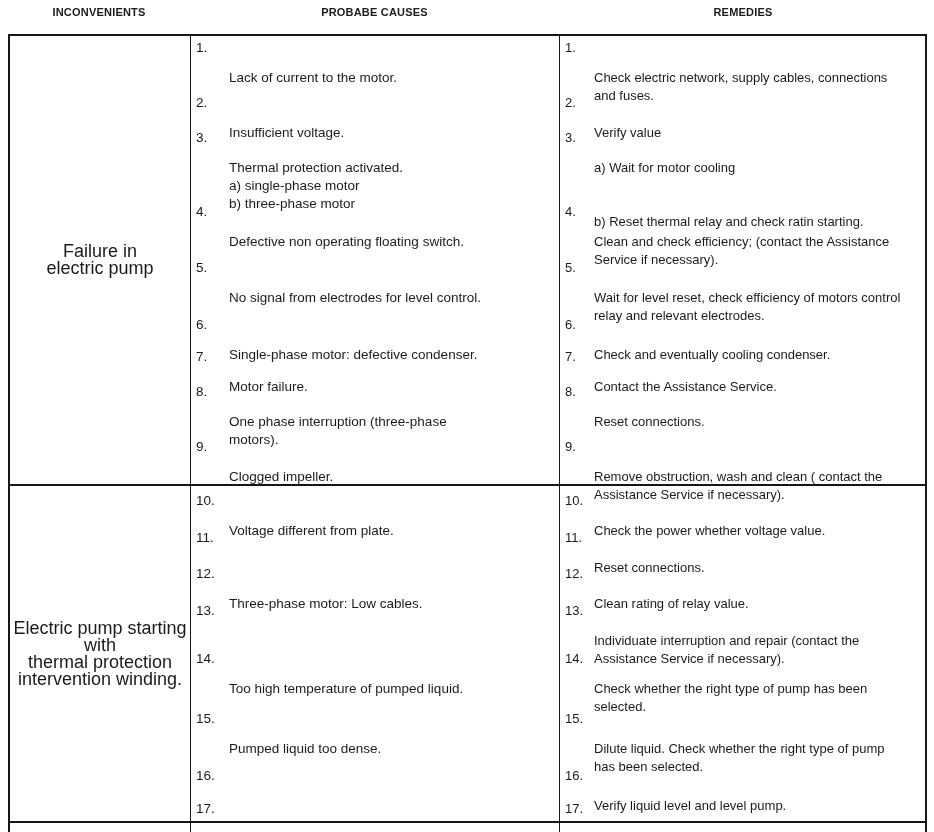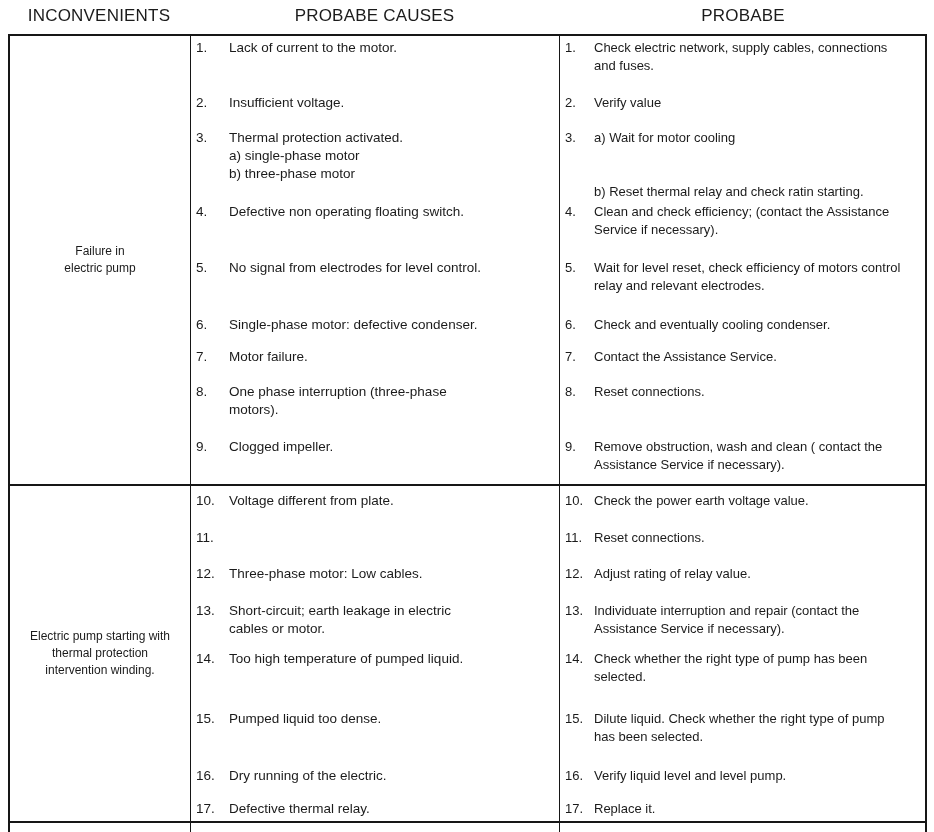--- a/index.html
+++ b/index.html
@@ -5,58 +5,58 @@
   html,body{margin:0;padding:0;background:#ffffff;}
   body{
     width:934px;height:832px;overflow:hidden;
     font-family:"Liberation Sans", sans-serif;
     color:#1b1b1b;
   }
   .page{position:relative;width:934px;height:832px;background:#fff;}
 
   
   .headers{position:absolute;top:6px;left:8px;width:919px;display:flex;}
-  .hdr{font-weight:normal;font-size:17px;text-align:center;letter-spacing:0.2px;}
+  .hdr{font-weight:bold;font-size:11px;text-align:center;letter-spacing:0.2px;}
   .hdr.c1{width:182px;}
   .hdr.c2{width:369px;}
   .hdr.c3{flex:1;}
 
   
   .tbl{
     position:absolute;top:34px;left:8px;width:919px;
     border:2px solid #161616;box-sizing:border-box;
     background:#fff;
   }
   .section{position:relative;display:flex;border-bottom:2px solid #161616;box-sizing:content-box;}
   .section:last-child{border-bottom:0;}
 
   .cell{position:relative;box-sizing:border-box;}
   .incon{
     width:181px;border-right:1px solid #161616;
     display:flex;align-items:center;justify-content:center;
-    text-align:center;font-size:12px;line-height:17px;
+    text-align:center;font-size:18px;line-height:17px;
     white-space:pre-line;padding:0 1px;
   }
   .causes{width:369px;border-right:1px solid #161616;font-size:13.5px;line-height:18px;}
   .remedies{flex:1;font-size:13px;line-height:18px;}
 
   .item{position:absolute;left:0;right:0;display:flex;align-items:flex-start;}
   .num{flex:none;padding-left:5px;}
   .causes .num{width:33px;}
   .remedies .num{width:29px;}
-  .txt{flex:1;padding-right:5px;white-space:pre-line;}
+  .txt{flex:1;padding-right:5px;white-space:pre-line;margin-top:30px;}
 </style>
 </head>
 <body>
 
 <div class="page">
   <div class="headers">
     <div class="hdr c1">INCONVENIENTS</div>
     <div class="hdr c2">PROBABE CAUSES</div>
-    <div class="hdr c3">PROBABE</div>
+    <div class="hdr c3">REMEDIES</div>
   </div>
   <div class="tbl" id="tbl">
       <div class="section" style="height: 448px;">
         <div class="cell incon"><span class="incon-label">Failure in
 electric pump</span></div>
         <div class="cell causes">
           <div class="item" style="top: 3px;">
             <span class="num">1.</span>
             <span class="txt">Lack of current to the motor.</span>
           </div>
@@ -153,52 +153,49 @@
           </div>
           <div class="item" style="top: 43px;">
             <span class="num">11.</span>
           </div>
           <div class="item" style="top: 79px;">
             <span class="num">12.</span>
             <span class="txt">Three-phase motor: Low cables.</span>
           </div>
           <div class="item" style="top: 116px;">
             <span class="num">13.</span>
-            <span class="txt">Short-circuit; earth leakage  in electric
-cables or motor.</span>
           </div>
           <div class="item" style="top: 164px;">
             <span class="num">14.</span>
             <span class="txt">Too high temperature of pumped liquid.</span>
           </div>
           <div class="item" style="top: 224px;">
             <span class="num">15.</span>
             <span class="txt">Pumped liquid too dense.</span>
           </div>
           <div class="item" style="top: 281px;">
             <span class="num">16.</span>
-            <span class="txt">Dry running of the electric.</span>
           </div>
           <div class="item" style="top: 314px;">
             <span class="num">17.</span>
             <span class="txt">Defective thermal relay.</span>
           </div>
         </div>
         <div class="cell remedies">
           <div class="item" style="top: 6px;">
             <span class="num">10.</span>
-            <span class="txt">Check the power earth voltage value.</span>
+            <span class="txt">Check the power whether voltage value.</span>
           </div>
           <div class="item" style="top: 43px;">
             <span class="num">11.</span>
             <span class="txt">Reset connections.</span>
           </div>
           <div class="item" style="top: 79px;">
             <span class="num">12.</span>
-            <span class="txt">Adjust rating of relay value.</span>
+            <span class="txt">Clean rating of relay value.</span>
           </div>
           <div class="item" style="top: 116px;">
             <span class="num">13.</span>
             <span class="txt">Individuate interruption and repair (contact the
 Assistance Service if necessary).</span>
           </div>
           <div class="item" style="top: 164px;">
             <span class="num">14.</span>
             <span class="txt">Check whether the right  type of pump has been
 selected.</span>

